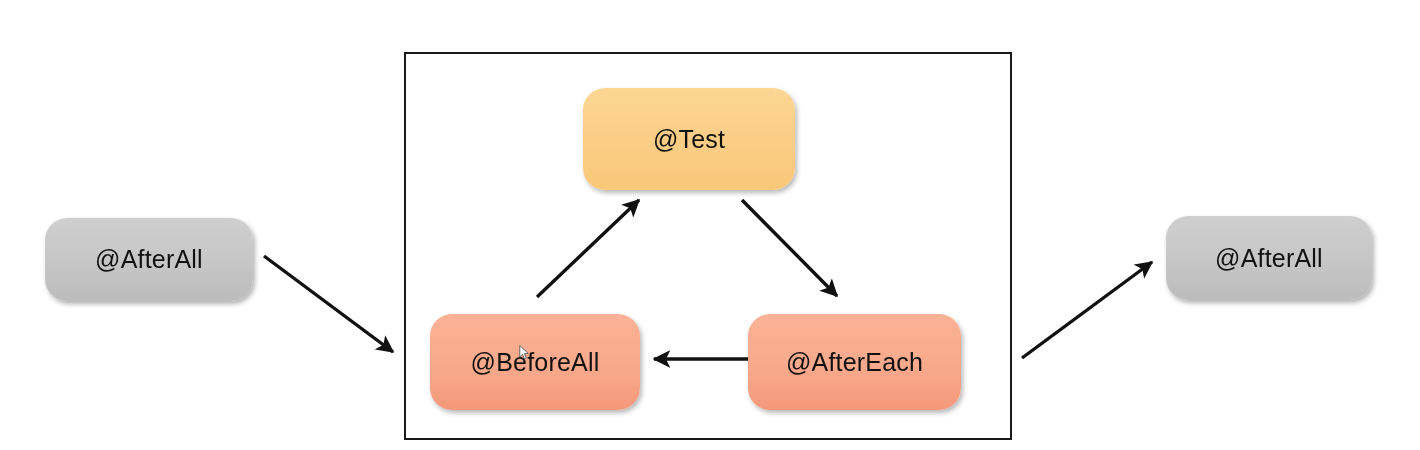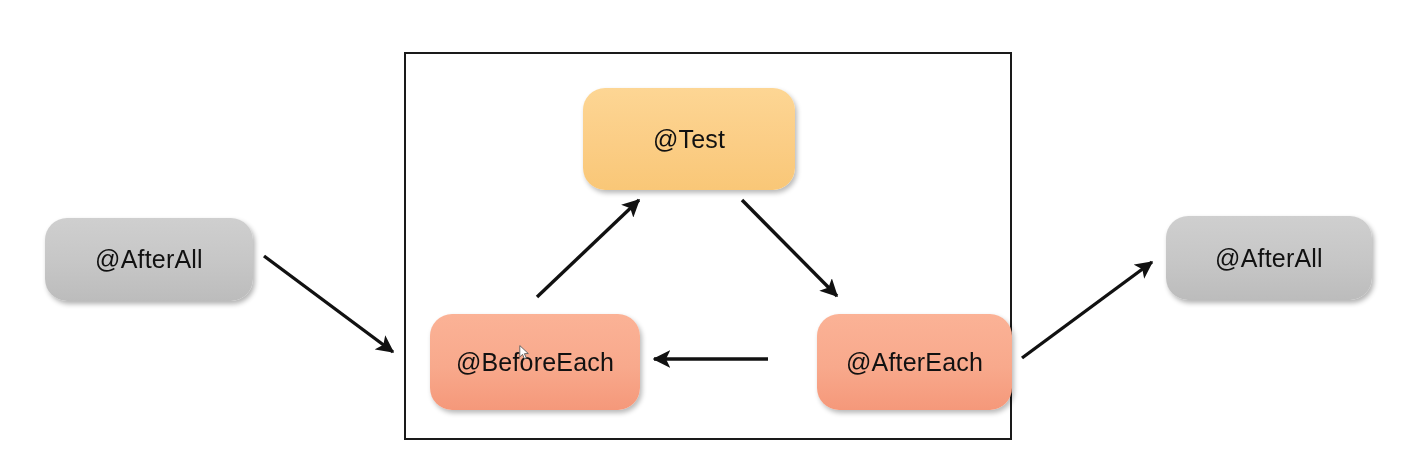--- a/index.html
+++ b/index.html
@@ -103,24 +103,24 @@
 
   <div class="node node-gray" style="left:45px; top:218px; width:208px; height:83px;">
     <span class="node-label">@AfterAll</span>
   </div>
 
   <div class="node node-amber" style="left:583px; top:88px; width:212px; height:102px;">
     <span class="node-label">@Test</span>
   </div>
 
   <div class="node node-salmon" style="left:430px; top:314px; width:210px; height:96px;">
-    <span class="node-label">@BeforeEach</span>
+    <span class="node-label">@BeforeAll</span>
   </div>
 
-  <div class="node node-salmon" style="left:817px; top:314px; width:195px; height:96px;">
+  <div class="node node-salmon" style="left:748px; top:314px; width:213px; height:96px;">
     <span class="node-label">@AfterEach</span>
   </div>
 
   <div class="node node-gray" style="left:1166px; top:216px; width:206px; height:84px;justify-content:center;">
     <span class="node-label">@AfterAll</span>
   </div>
 
   <svg id="cursor-artifact" viewBox="0 0 11 15" xmlns="http://www.w3.org/2000/svg">
     <path d="M0.8 0.6 L0.8 12.0 L3.5 9.3 L5.4 13.7 L7.3 12.9 L5.4 8.7 L9.3 8.5 Z" fill="#ffffff" stroke="#5a5a5a" stroke-width="0.9"></path>
   </svg>

